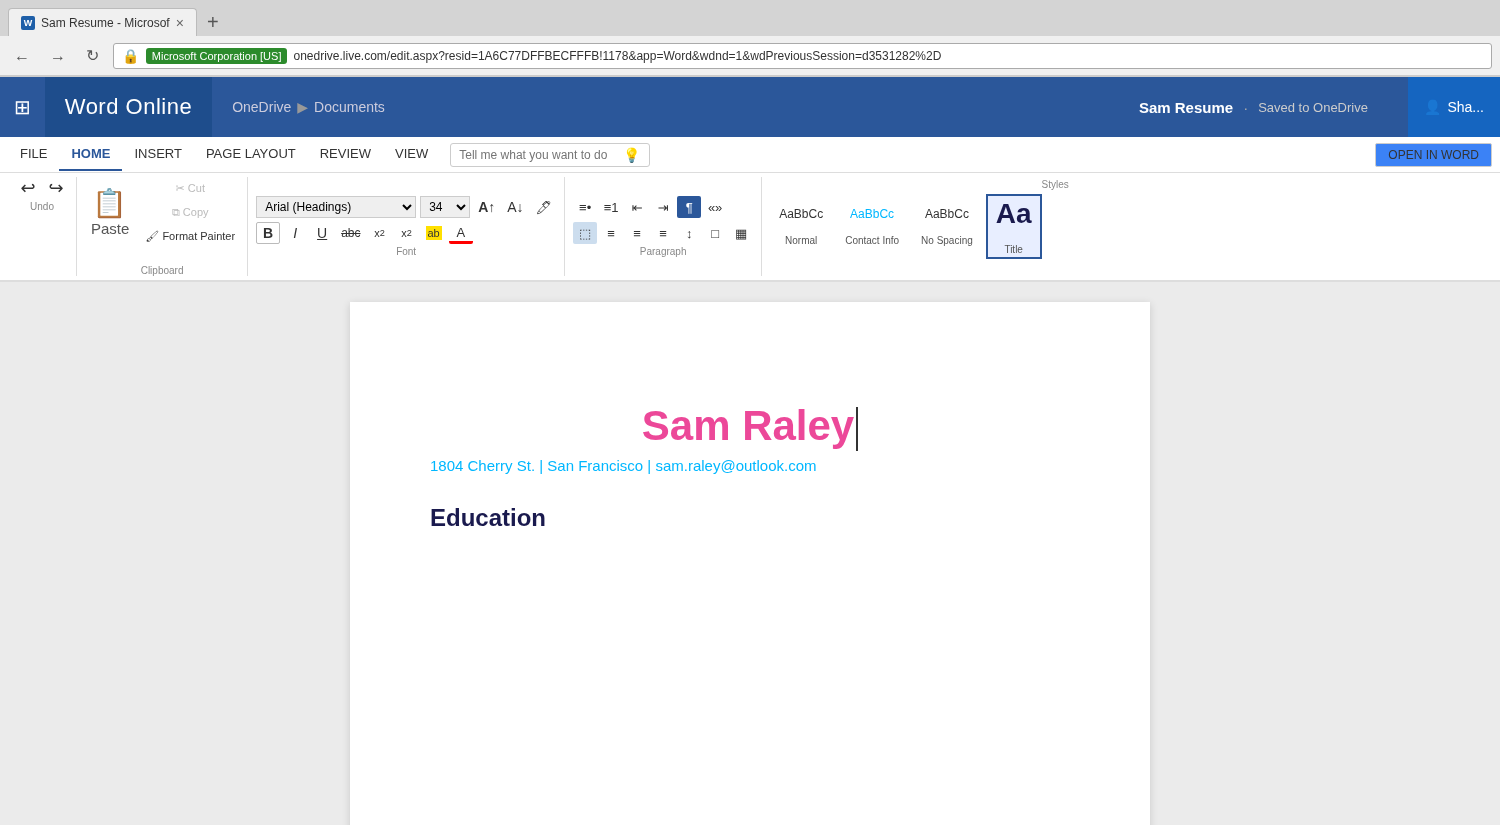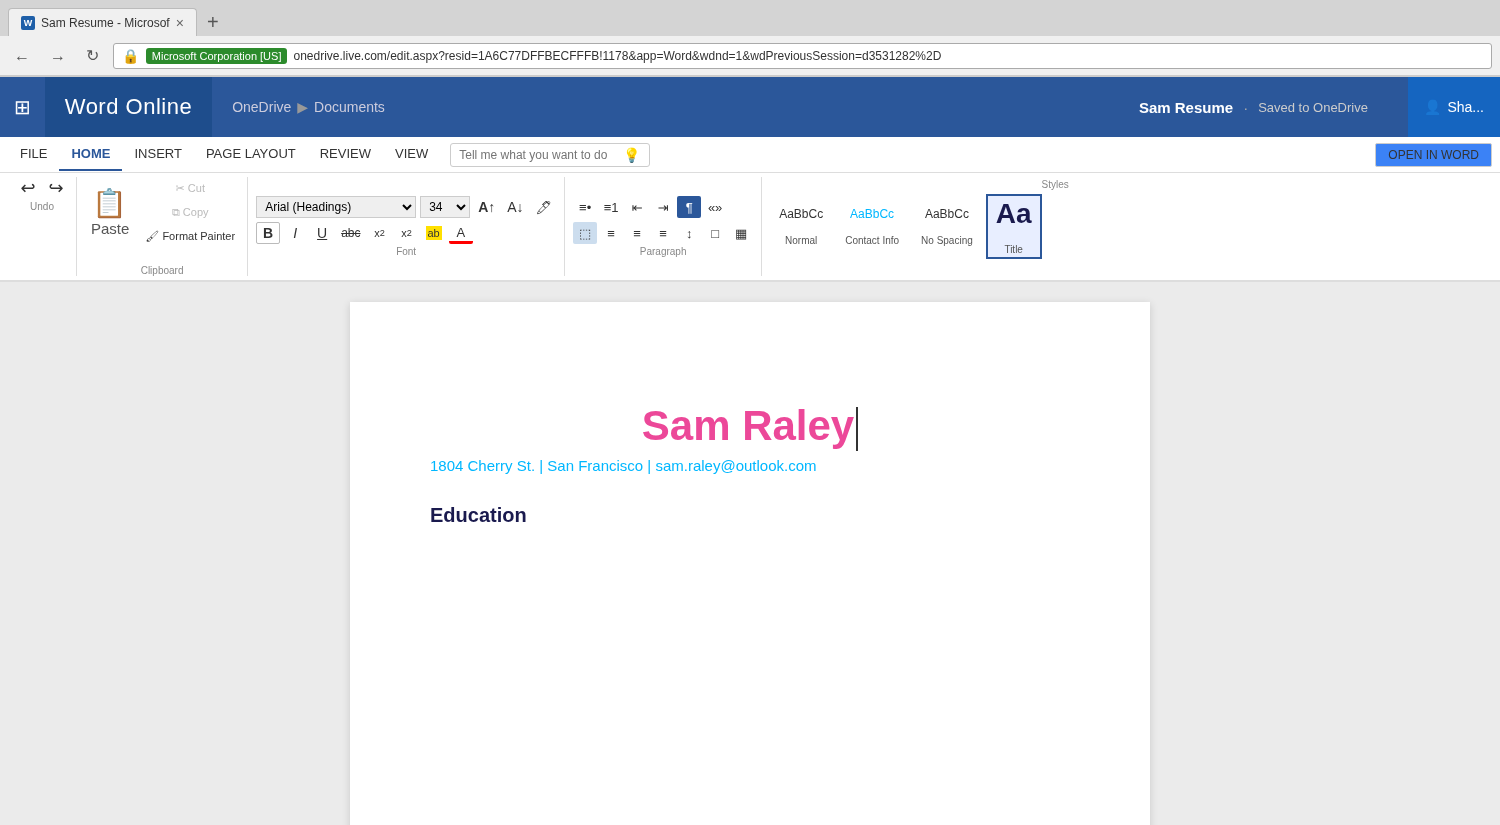--- a/index.html
+++ b/index.html
@@ -54,21 +54,21 @@
     .font-select { border: 1px solid #ccc; padding: 2px 4px; font-size: 12px; width: 160px; }
     .font-size-select { border: 1px solid #ccc; padding: 2px 4px; font-size: 12px; width: 50px; }
 
     
     .doc-area { background: #ebebeb; flex: 1; overflow: auto; display: flex; justify-content: center; padding: 20px; }
     .doc-page { background: white; width: 800px; min-height: 600px; padding: 60px 80px; box-shadow: 0 2px 8px rgba(0,0,0,0.15); }
     .doc-name-heading { font-family: 'Arial', sans-serif; font-size: 42px; font-weight: 800; color: #ec4899; margin-bottom: 6px; text-align: center; }
     .cursor-line { display: inline-block; width: 2px; height: 44px; background: #333; vertical-align: middle; margin-left: 2px; animation: blink 1s step-end infinite; }
     @keyframes blink { 0%,100%{opacity:1} 50%{opacity:0} }
     .contact-info { color: #00b7ff; font-size: 15px; margin-bottom: 30px; }
-    .section-heading { font-family: 'Arial', sans-serif; font-size: 20px; font-weight: 700; color: #1a1a4e; margin-bottom: 12px; margin-top: 20px; }
+    .section-heading { font-family: 'Arial', sans-serif; font-size: 24px; font-weight: 700; color: #1a1a4e; margin-bottom: 12px; margin-top: 20px; }
     .bullet-list { list-style: disc; margin-left: 30px; }
     .bullet-list li { font-size: 14px; color: #222; margin-bottom: 6px; font-family: Arial, sans-serif; }
     .style-preview { display: flex; flex-direction: column; align-items: center; padding: 2px 8px; cursor: pointer; border: 1px solid transparent; }
     .style-preview.active { border: 1px solid #2b579a; background: #e8eeff; }
     .style-name { font-size: 10px; color: #555; margin-top: 14px; }
     .style-sample-normal { font-size: 12px; color: #333; }
     .style-sample-contact { font-size: 12px; color: #00b7ff; }
     .style-sample-nospace { font-size: 12px; color: #333; }
 
     .bold-btn { font-weight: bold; font-size: 14px; }

